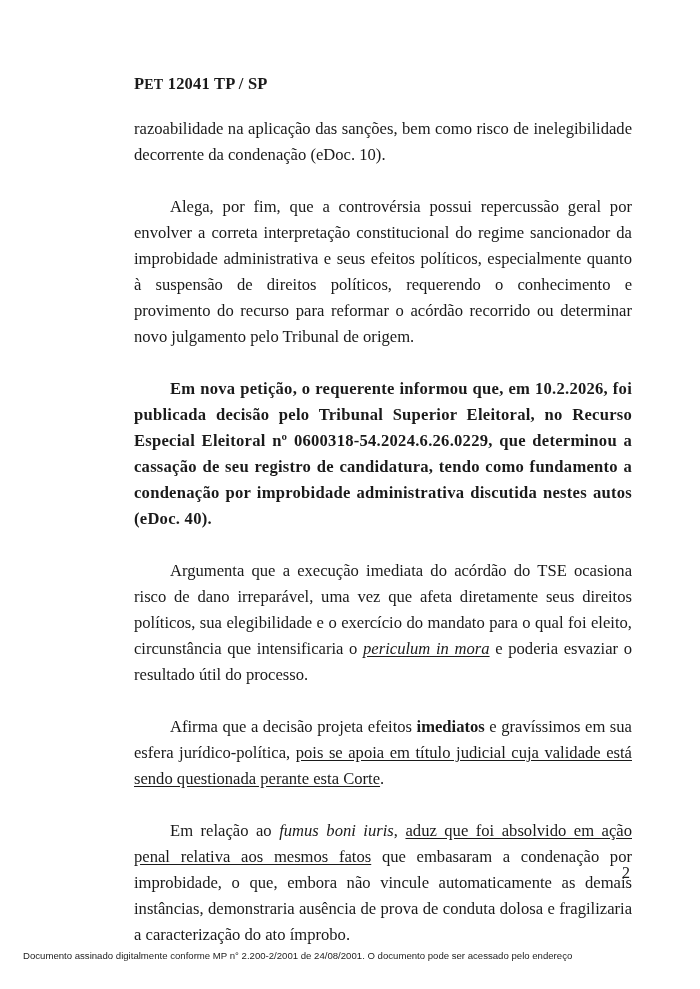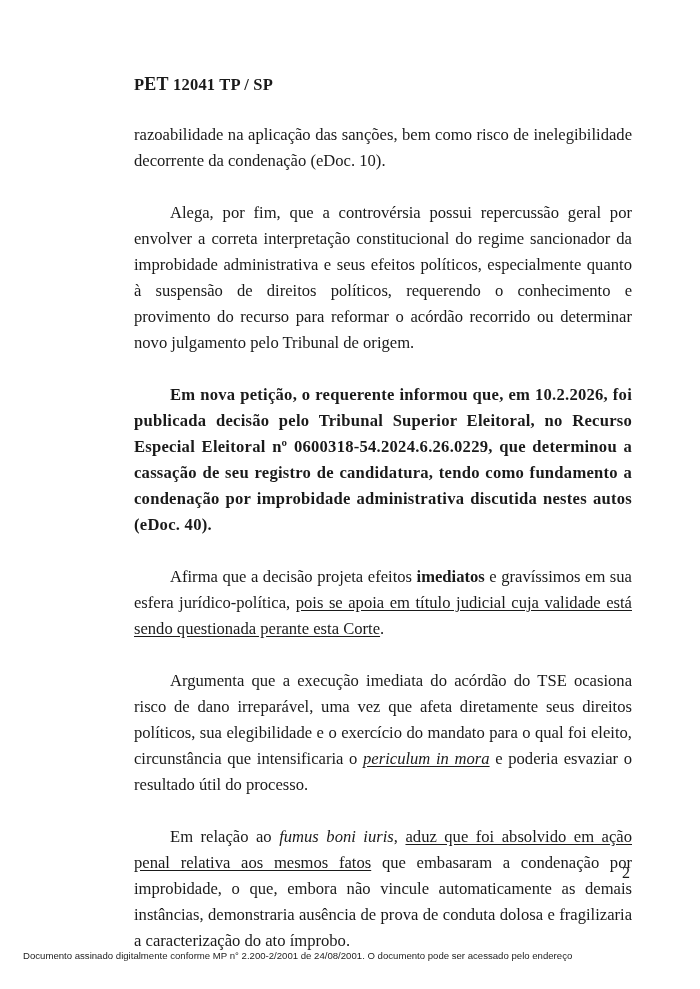--- a/index.html
+++ b/index.html
@@ -1,19 +1,19 @@
 <!DOCTYPE html>
 <html><head>
 <meta charset="utf-8">
 <style>
   html, body { margin: 0; padding: 0; background: #ffffff; }
   body { width: 700px; height: 989px; position: relative; overflow: hidden; font-family: "DejaVu Serif", "Liberation Serif", serif; color: #1a1a1a; }
   .header { position: absolute; left: 134px; top: 74px; font-family: "Liberation Serif", serif; font-weight: bold; font-size: 16.5px; letter-spacing: 0.2px; }
-  .header .sc { font-size: 18px; }
-  .body { position: absolute; left: 134px; top: 122px; width: 498px; font-family: "Liberation Serif", serif; font-size: 16.6px; line-height: 26px; }
+  .header .sc { font-size: 14px; }
+  .body { position: absolute; left: 134px; top: 116px; width: 498px; font-family: "Liberation Serif", serif; font-size: 16.6px; line-height: 26px; }
   .para { margin: 0 0 26px 0; text-align: justify; text-align-last: left; hyphens: none; }
   .para.indent { text-indent: 36px; }
   .para.bold { font-weight: bold; letter-spacing: 0.25px; }
   .u { text-decoration: underline; text-underline-offset: 2px; }
   .i { font-style: italic; }
   .b { font-weight: bold; }
   .page-num { position: absolute; left: 622px; top: 864px; font-family: "Liberation Serif", serif; font-size: 16px; }
   .footer { position: absolute; left: 23px; top: 950px; font-family: "Liberation Sans", sans-serif; font-size: 9.6px; line-height: 12px; color: #222; white-space: nowrap; text-align: right; }
   .footer .line2 { color: #333; }
 </style>
@@ -25,23 +25,23 @@
   <span>12041 TP / SP</span>
 </div>
 
 <div class="body">
   <p class="para">razoabilidade na aplicação das sanções, bem como risco de inelegibilidade decorrente da condenação (eDoc. 10).</p>
 
   <p class="para indent">Alega, por fim, que a controvérsia possui repercussão geral por envolver a correta interpretação constitucional do regime sancionador da improbidade administrativa e seus efeitos políticos, especialmente quanto à suspensão de direitos políticos, requerendo o conhecimento e provimento do recurso para reformar o acórdão recorrido ou determinar novo julgamento pelo Tribunal de origem.</p>
 
   <p class="para indent bold">Em nova petição, o requerente informou que, em 10.2.2026, foi publicada decisão pelo Tribunal Superior Eleitoral, no Recurso Especial Eleitoral nº 0600318-54.2024.6.26.0229, que determinou a cassação de seu registro de candidatura, tendo como fundamento a condenação por improbidade administrativa discutida nestes autos (eDoc. 40).</p>
 
+  <p class="para indent"><span>Argumenta que a execução imediata do acórdão do TSE ocasiona risco de dano irreparável, uma vez que afeta diretamente seus direitos políticos, sua elegibilidade e o exercício do mandato para o qual foi eleito, circunstância que intensificaria o </span><span class="i u">periculum in mora</span><span> e poderia esvaziar o resultado útil do processo.</span></p>
+
   <p class="para indent"><span>Afirma que a decisão projeta efeitos </span><span class="b">imediatos</span><span> e gravíssimos em sua esfera jurídico-política, </span><span class="u">pois se apoia em título judicial cuja validade está sendo questionada perante esta Corte</span><span>.</span></p>
-
-  <p class="para indent"><span>Argumenta que a execução imediata do acórdão do TSE ocasiona risco de dano irreparável, uma vez que afeta diretamente seus direitos políticos, sua elegibilidade e o exercício do mandato para o qual foi eleito, circunstância que intensificaria o </span><span class="i u">periculum in mora</span><span> e poderia esvaziar o resultado útil do processo.</span></p>
 
   <p class="para indent"><span>Em relação ao </span><span class="i">fumus boni iuris</span><span>, </span><span class="u">aduz que foi absolvido em ação penal relativa aos mesmos fatos</span><span> que embasaram a condenação por improbidade, o que, embora não vincule automaticamente as demais instâncias, demonstraria ausência de prova de conduta dolosa e fragilizaria a caracterização do ato ímprobo.</span></p>
 </div>
 
 <div class="page-num">2</div>
 
 <div class="footer">
   <div>Documento assinado digitalmente conforme MP n° 2.200-2/2001 de 24/08/2001. O documento pode ser acessado pelo endereço</div>
 </div>
 

